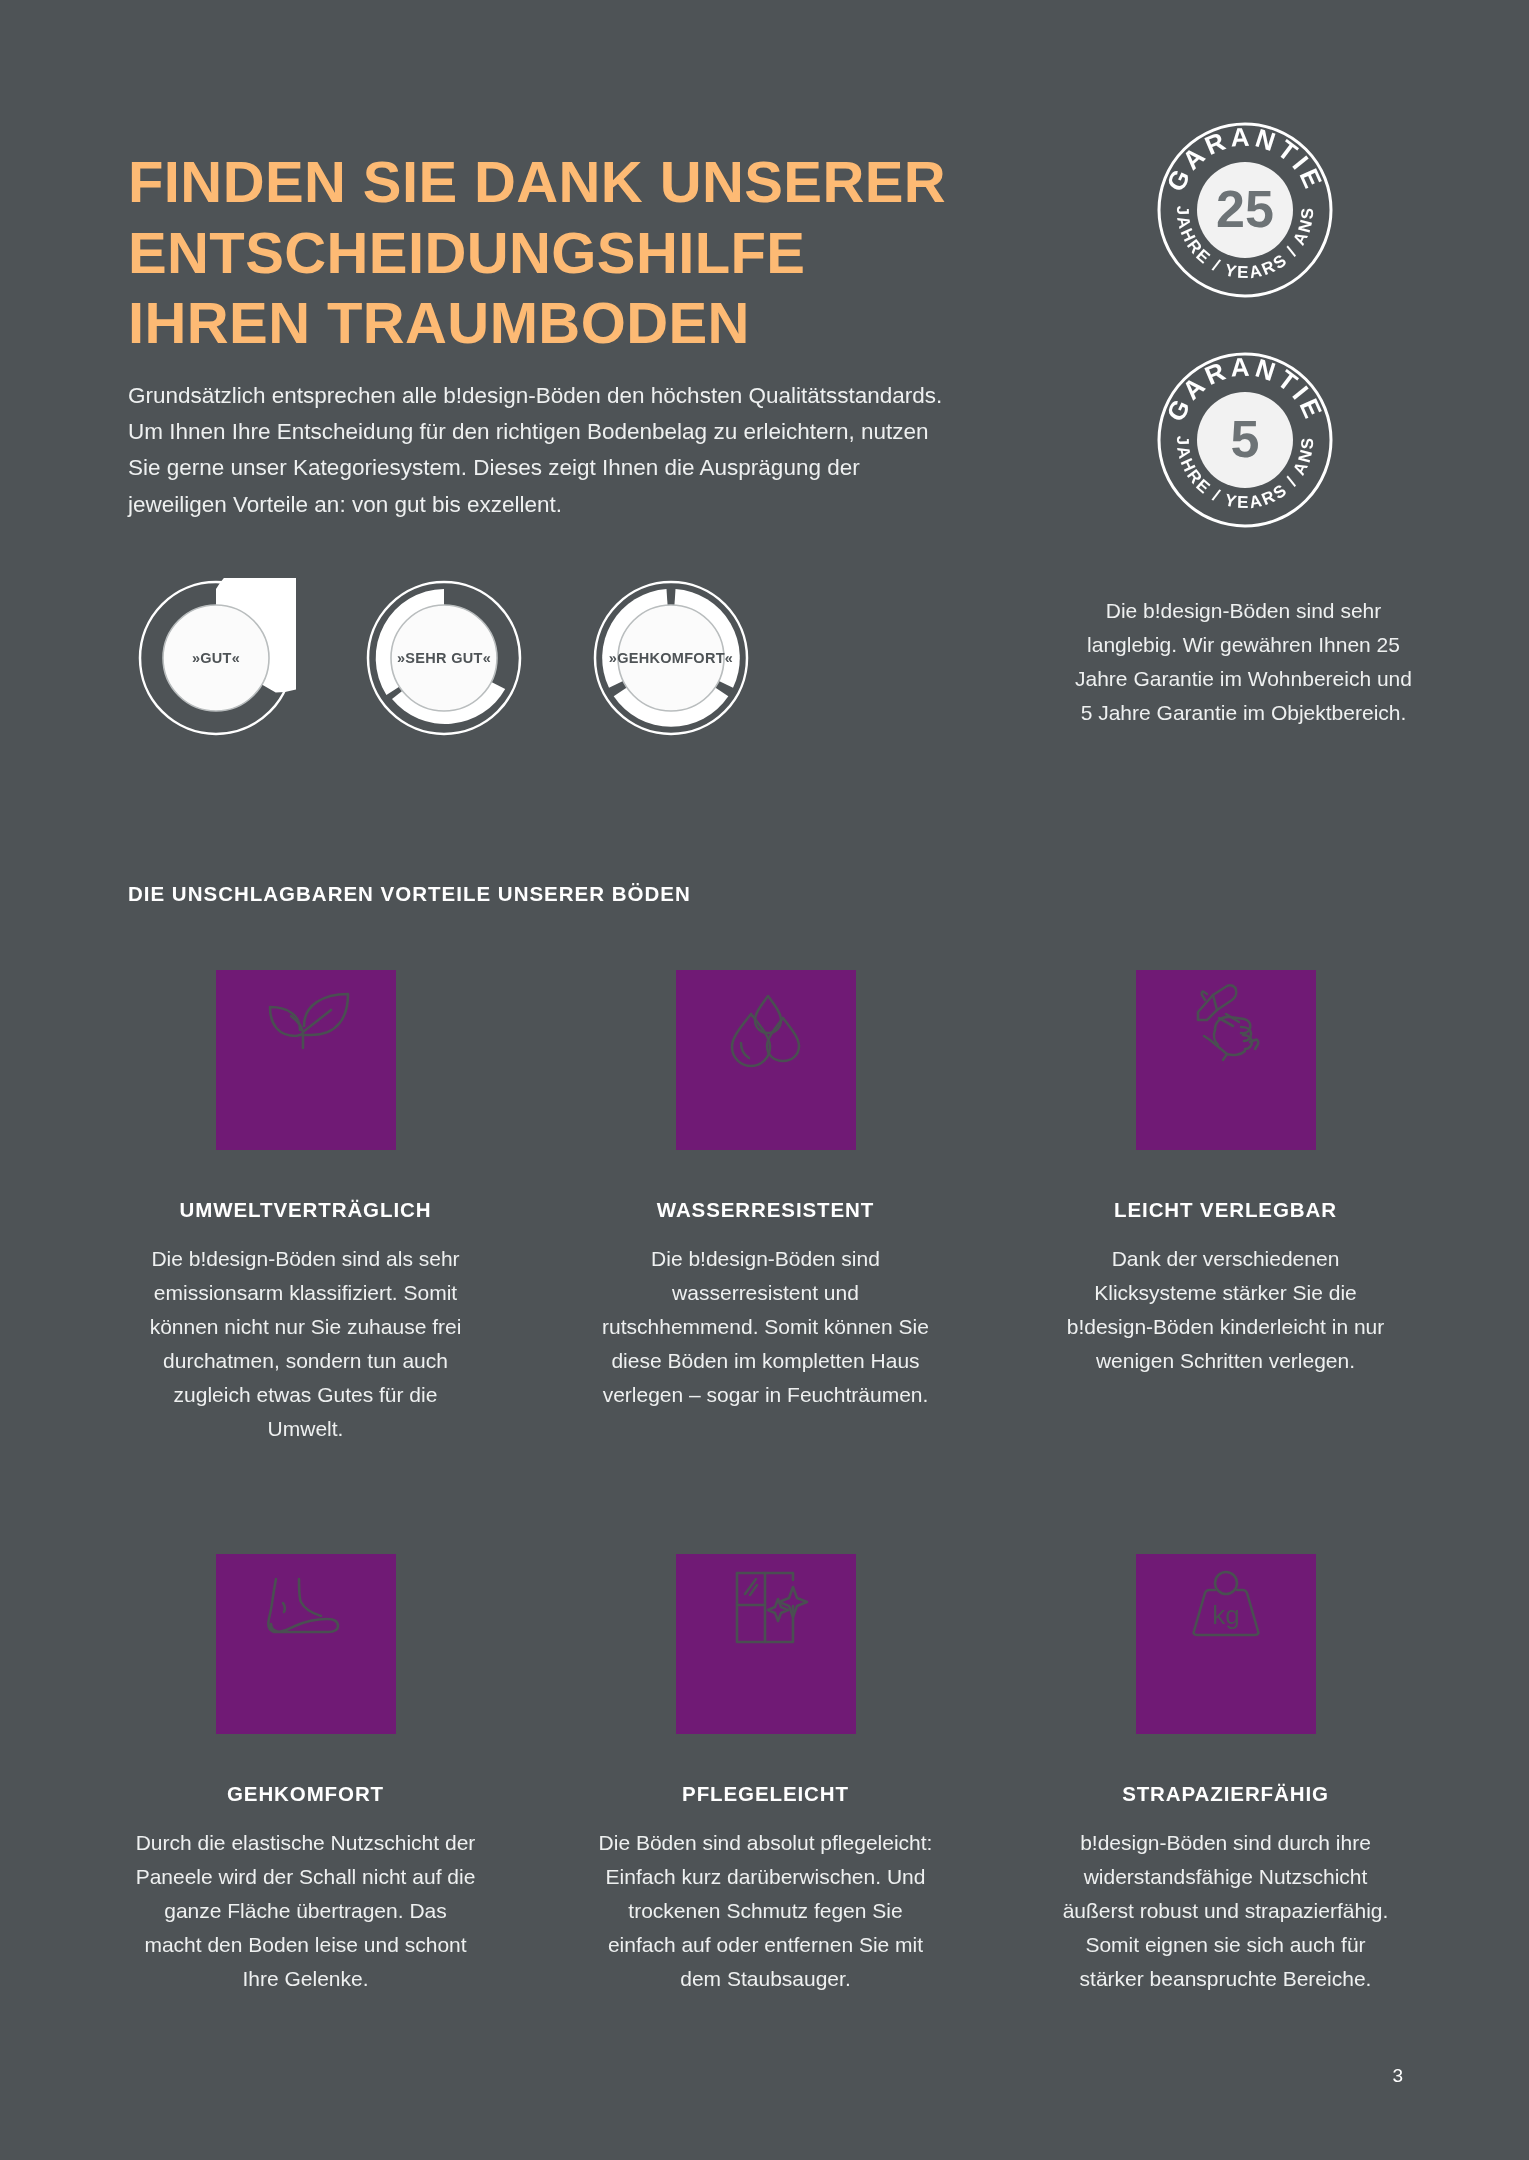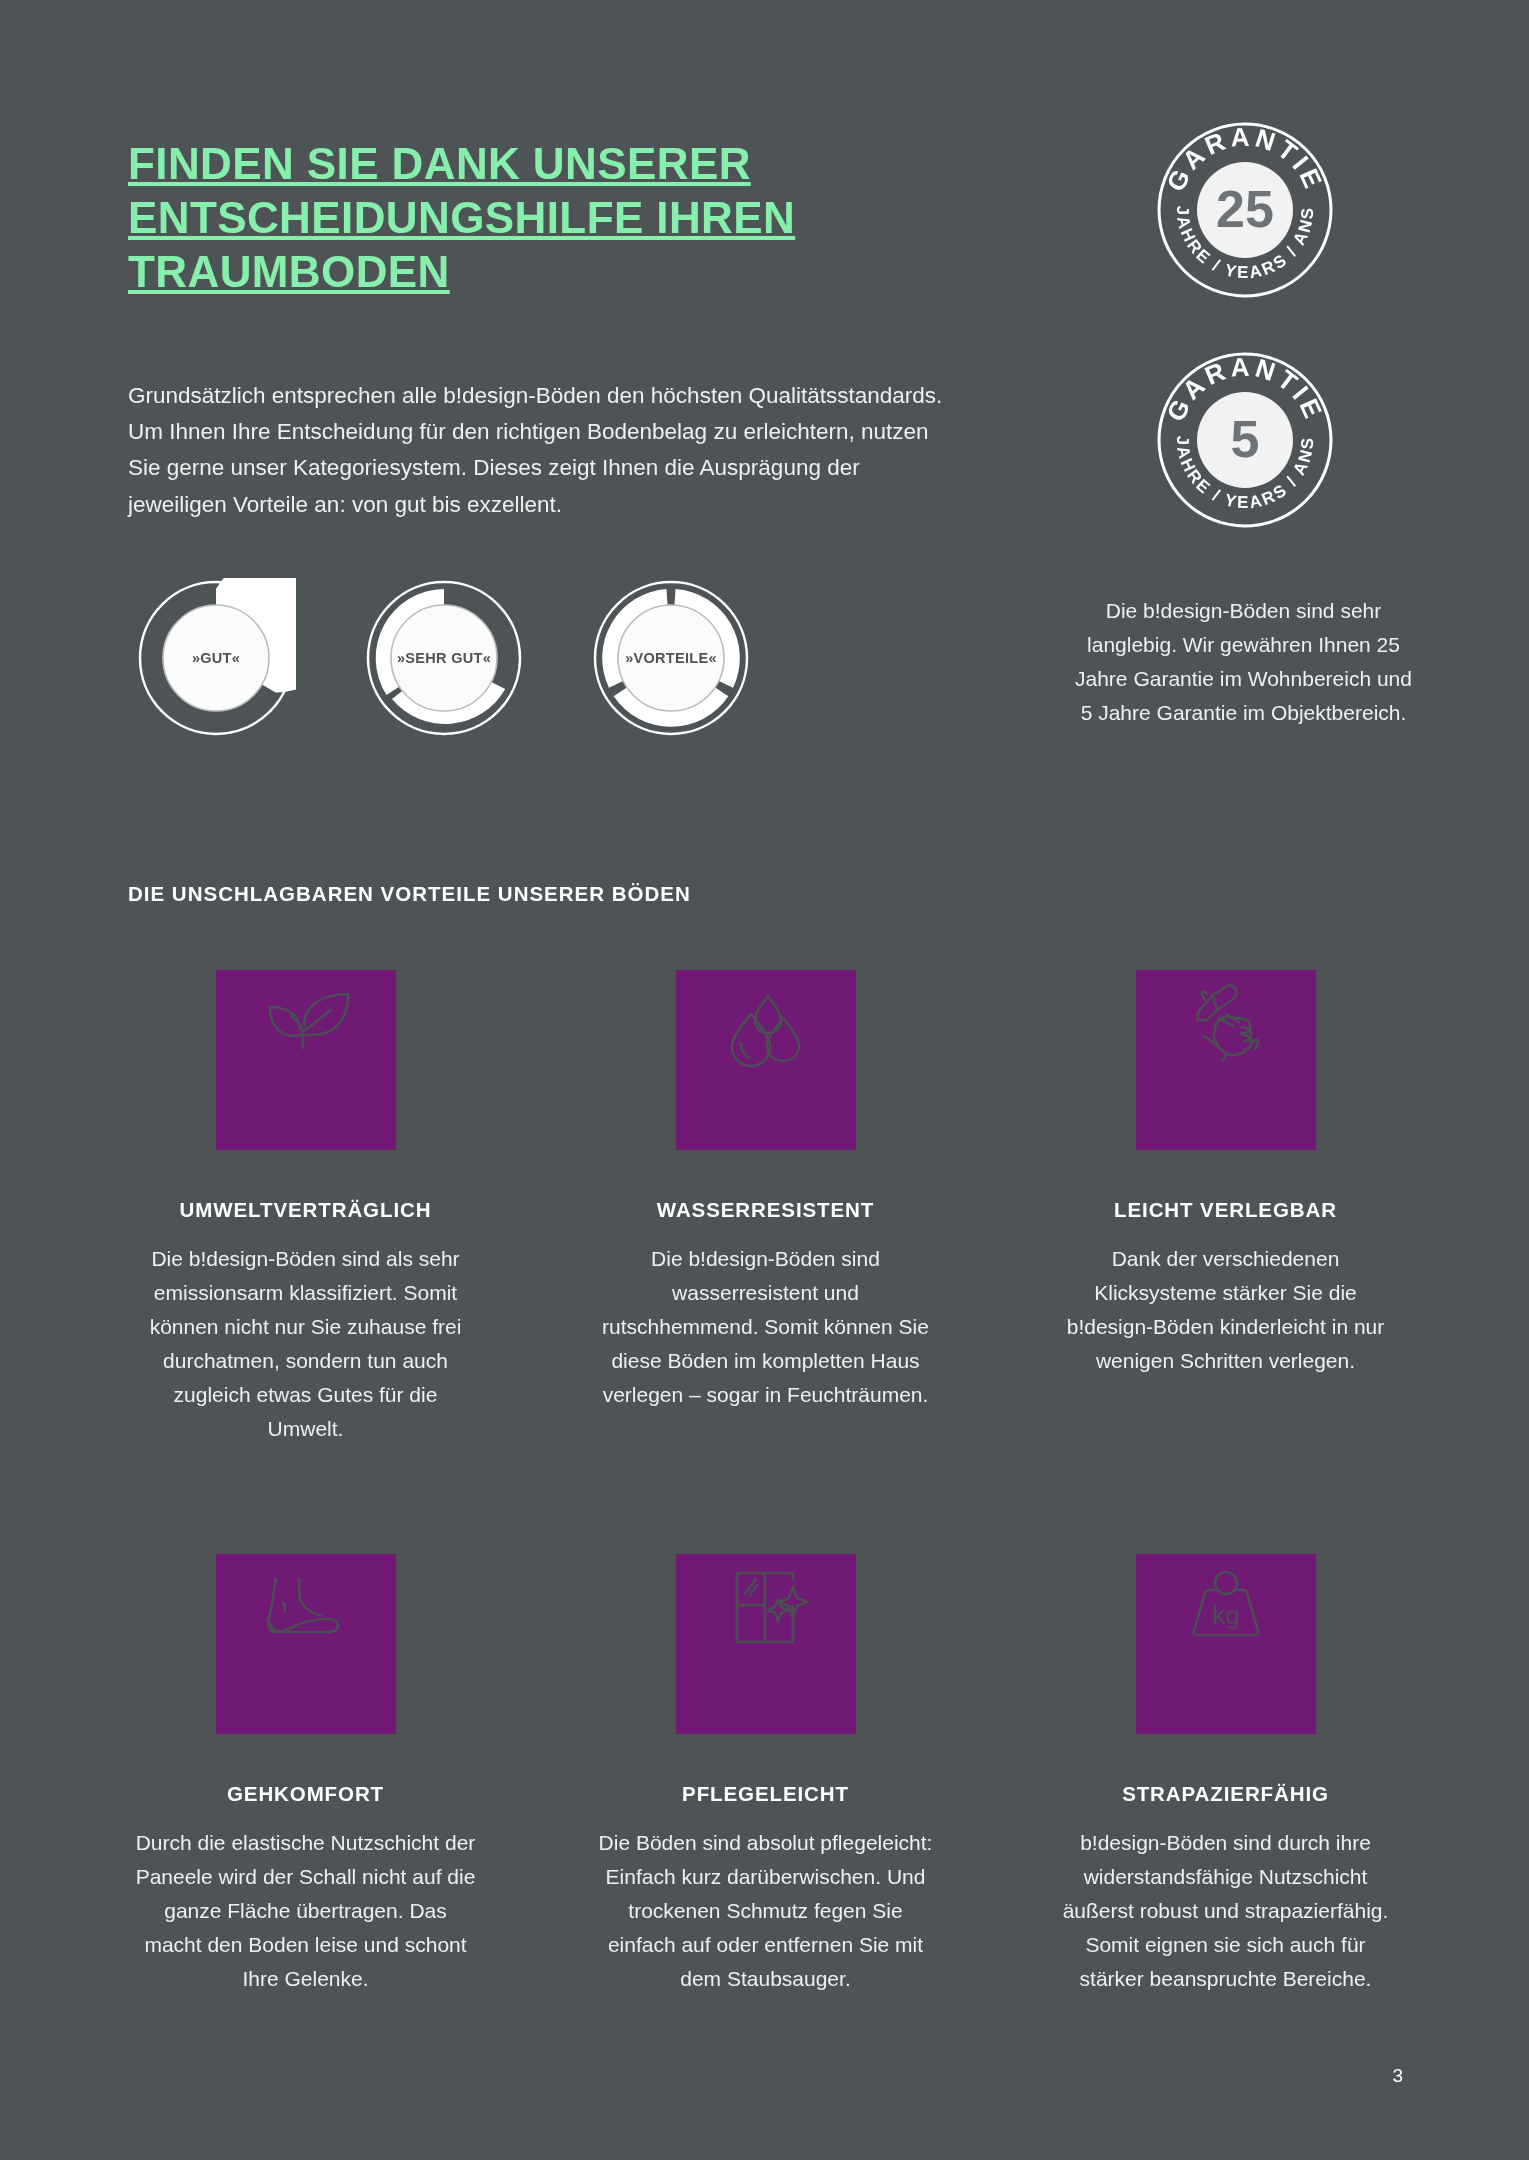--- a/index.html
+++ b/index.html
@@ -20,26 +20,25 @@
     position: absolute;
     inset: 0;
   }
 
   
   .headline {
     position: absolute;
     left: 128px;
     top: 108px;
     width: 840px;
-    font-size: 44px;
+    font-size: 58px;
     font-weight: bold;
     line-height: 1.22;
     letter-spacing: 0.4px;
-    color: #86efac;
-    text-decoration: underline;
+    color: #fdba74;
   }
   .intro {
     position: absolute;
     left: 128px;
     top: 355px;
     width: 830px;
     font-size: 22.5px;
     line-height: 1.62;
     color: #eef0f0;
     font-weight: 400;
@@ -241,21 +240,21 @@
 
     <div class="dial dial-3">
       <svg viewBox="0 0 160 160" xmlns="http://www.w3.org/2000/svg">
         <circle cx="80" cy="80" r="76" fill="none" stroke="#ffffff" stroke-width="2.5"></circle>
 
         <path d="M 80 80 L 84.5 11.1 A 69 69 0 0 1 142.0 109.8 Z" fill="#ffffff"></path>
         <path d="M 80 80 L 137.3 118.2 A 69 69 0 0 1 22.7 118.2 Z" fill="#ffffff"></path>
         <path d="M 80 80 L 18.0 109.8 A 69 69 0 0 1 75.5 11.1 Z" fill="#ffffff"></path>
         <circle cx="80" cy="80" r="53" fill="#fbfbfb" stroke="#b9bdbe" stroke-width="1.6"></circle>
       </svg>
-      <div class="dial-label">»VORTEILE«</div>
+      <div class="dial-label">»GEHKOMFORT«</div>
     </div>
 
   </div>
 
   <h2 class="section-title">DIE UNSCHLAGBAREN VORTEILE UNSERER BÖDEN</h2>
 
   <div class="features">
 
     <div class="frow">
 

